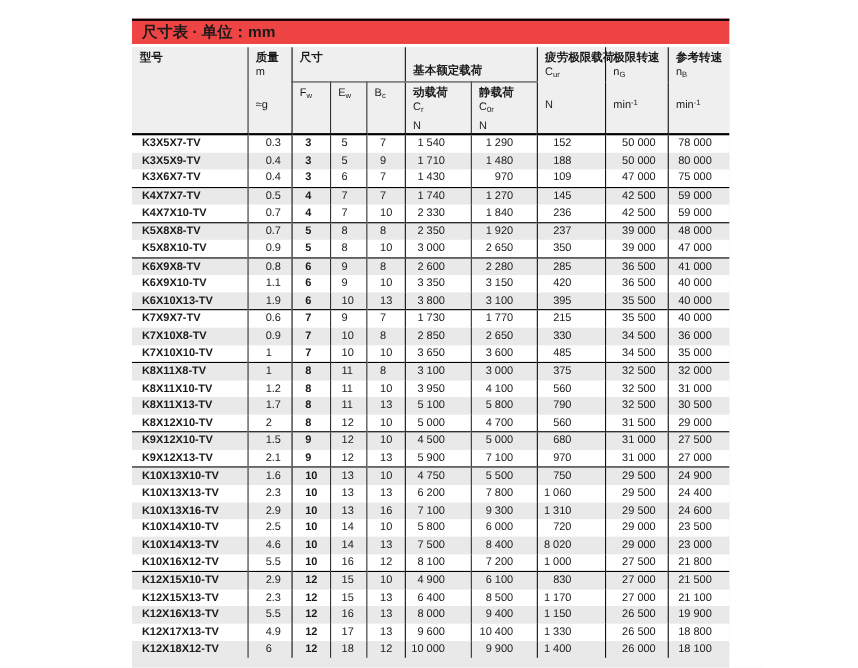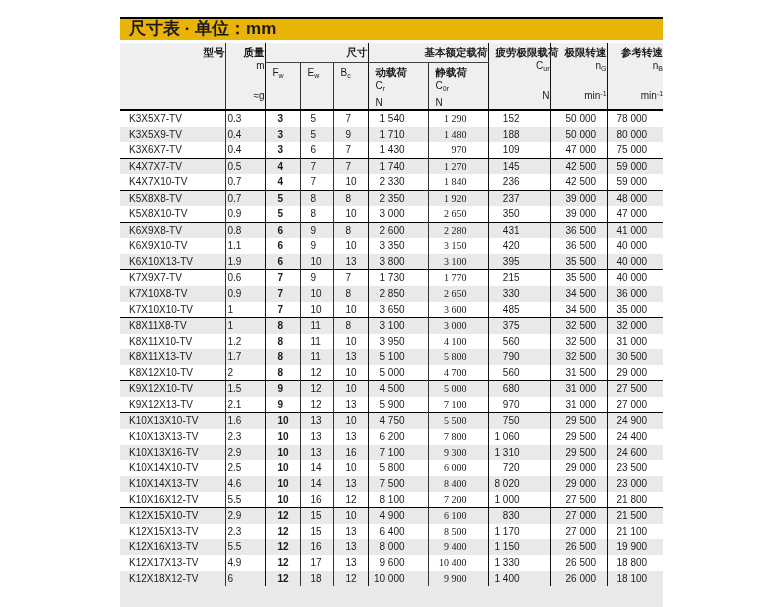--- a/index.html
+++ b/index.html
@@ -1,50 +1,50 @@
 <!DOCTYPE html>
 <html><head>
 <meta charset="utf-8">
 <style>
   * { margin:0; padding:0; box-sizing:border-box; }
   html,body { width:780px; height:607px; background:#ffffff; overflow:hidden;
               font-family:"Liberation Sans", sans-serif; color:#1a1a1a; }
   .panel { position:absolute; left:120px; top:17px; width:543px; height:590px; background:#e9e9e9; }
-  .title-bar { height:23px; border-top:2.5px solid #000; background:#eab308;
-               font-size:17px; font-weight:bold; line-height:20px; padding-left:9px; }
+  .title-bar { height:23px; border-top:2.5px solid #000; background:#ef4444;
+               font-size:14px; font-weight:bold; line-height:20px; padding-left:9px; }
   .title-gap { height:3px; background:#ffffff; }
   table { border-collapse:collapse; table-layout:fixed; width:543px; }
   th, td { padding:0; vertical-align:top; }
   thead th { background:#efefef; text-align:left; font-weight:normal; }
   thead th { border-bottom:2px solid #000; }
   th.grp-underline { border-bottom:1px solid #404040; }
   .bl  { border-left:1px solid #333; }
   .blG { border-left:1.5px solid #111; }
   .stack { display:flex; flex-direction:column; padding:3px 0 3px 7px; }
   .stack-full { height:62px; }
   .stack-sub  { height:46px; }
   .g-label { font-size:10.5px; font-weight:bold; line-height:13px; white-space:nowrap; }
   .sym  { font-size:10px; line-height:14px; white-space:nowrap; }
   .unit { font-size:10px; line-height:13px; white-space:nowrap; }
   .spacer { flex:1 1 auto; }
   sub { font-size:7px; vertical-align:-2px; }
   sup { font-size:7px; vertical-align:3px; }
-  thead tr.h1 th { height:16px;text-align:right; }
+  thead tr.h1 th { height:16px; }
   thead tr.h2 th { height:46px; }
   tbody td { height:15.7px; font-size:10px; line-height:15.5px; vertical-align:middle;
              white-space:nowrap; background:#ffffff; }
   tbody tr:nth-child(even) td { background:#e9e9e9; }
   tbody tr.group-start td { border-top:1.5px solid #000; }
-  .c-model { padding-left:9px; font-weight:normal; }
-  .c-mass  { padding-left:2px; }
+  .c-model { padding-left:9px; font-weight:bold; }
+  .c-mass  { padding-left:16px; }
   .c-fw    { padding-left:12px; font-weight:bold; }
   .c-ew    { padding-left:10px; }
   .c-bc    { padding-left:12px; }
   .c-cr    { text-align:right; padding-right:23px; }
-  .c-c0r   { text-align:right; padding-right:21px;font-family:Liberation Serif, serif; }
+  .c-c0r   { text-align:right; padding-right:21px; }
   .c-cur   { text-align:right; padding-right:30px; }
   .c-ng    { padding-left:15px; }
   .c-nb    { padding-left:9px; }
 </style>
 </head>
 <body>
 
 <div class="panel">
   <div class="title-bar">
     <span>尺寸表 · 单位：mm</span>
@@ -78,21 +78,21 @@
             <span class="spacer"></span>
             <span class="unit">≈g</span>
           </div>
         </th>
         <th colspan="3" class="blG grp-underline">
           <div class="stack" style="padding-top:3px;">
             <span class="g-label">尺寸</span>
           </div>
         </th>
         <th colspan="2" class="blG grp-underline">
-          <div class="stack" style="padding-top:3px;">
+          <div class="stack" style="padding-top:15px;">
             <span class="g-label">基本额定载荷</span>
           </div>
         </th>
         <th rowspan="2" class="blG">
           <div class="stack stack-full">
             <span class="g-label">疲劳极限载荷</span>
             <span class="sym"><span>C</span><sub>ur</sub></span>
             <span class="spacer"></span>
             <span class="unit">N</span>
           </div>
@@ -234,21 +234,21 @@
     <td class="c-nb blG">47 000</td>
   </tr>
         <tr class="group-start">
     <td class="c-model">K6X9X8-TV</td>
     <td class="c-mass bl">0.8</td>
     <td class="c-fw blG">6</td>
     <td class="c-ew bl">9</td>
     <td class="c-bc bl">8</td>
     <td class="c-cr blG">2 600</td>
     <td class="c-c0r bl">2 280</td>
-    <td class="c-cur blG">431</td>
+    <td class="c-cur blG">285</td>
     <td class="c-ng blG">36 500</td>
     <td class="c-nb blG">41 000</td>
   </tr>
         <tr>
     <td class="c-model">K6X9X10-TV</td>
     <td class="c-mass bl">1.1</td>
     <td class="c-fw blG">6</td>
     <td class="c-ew bl">9</td>
     <td class="c-bc bl">10</td>
     <td class="c-cr blG">3 350</td>

